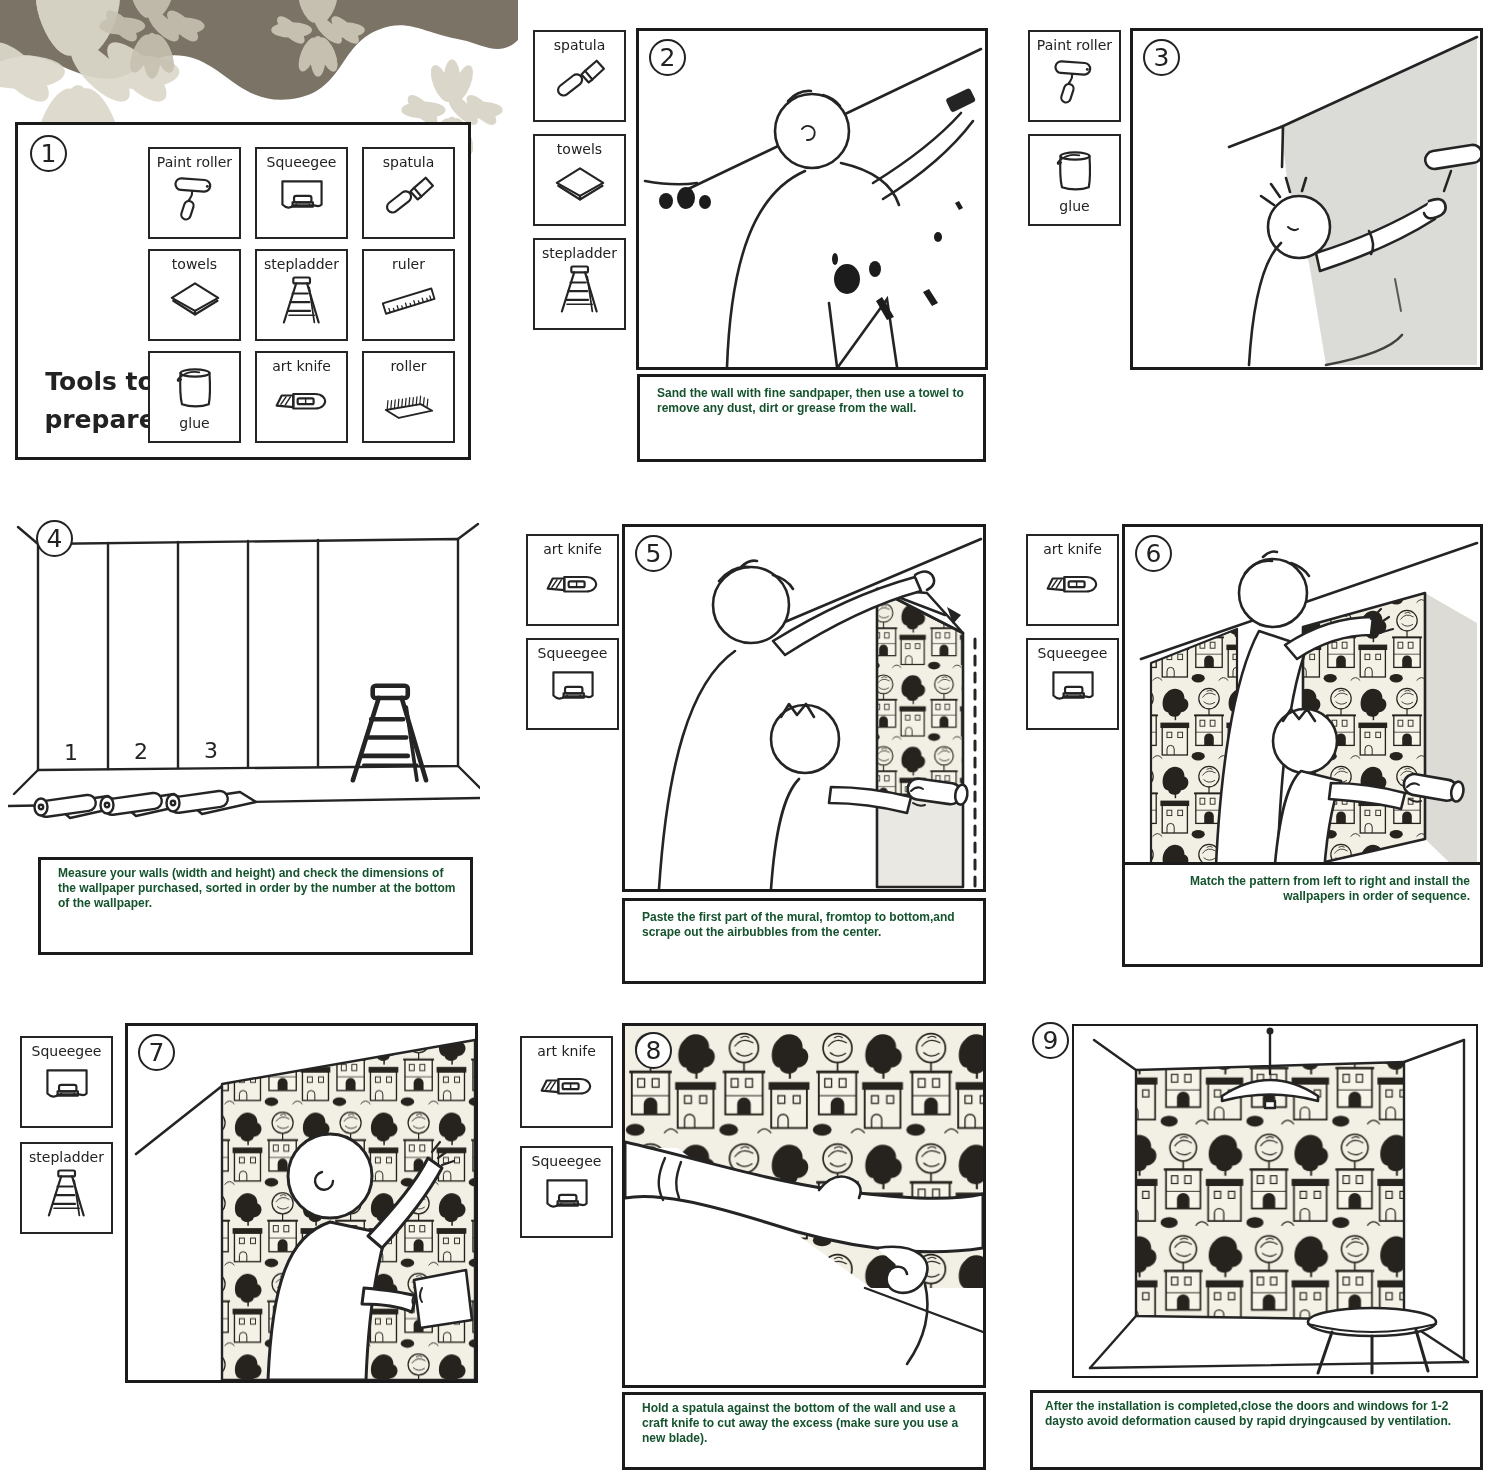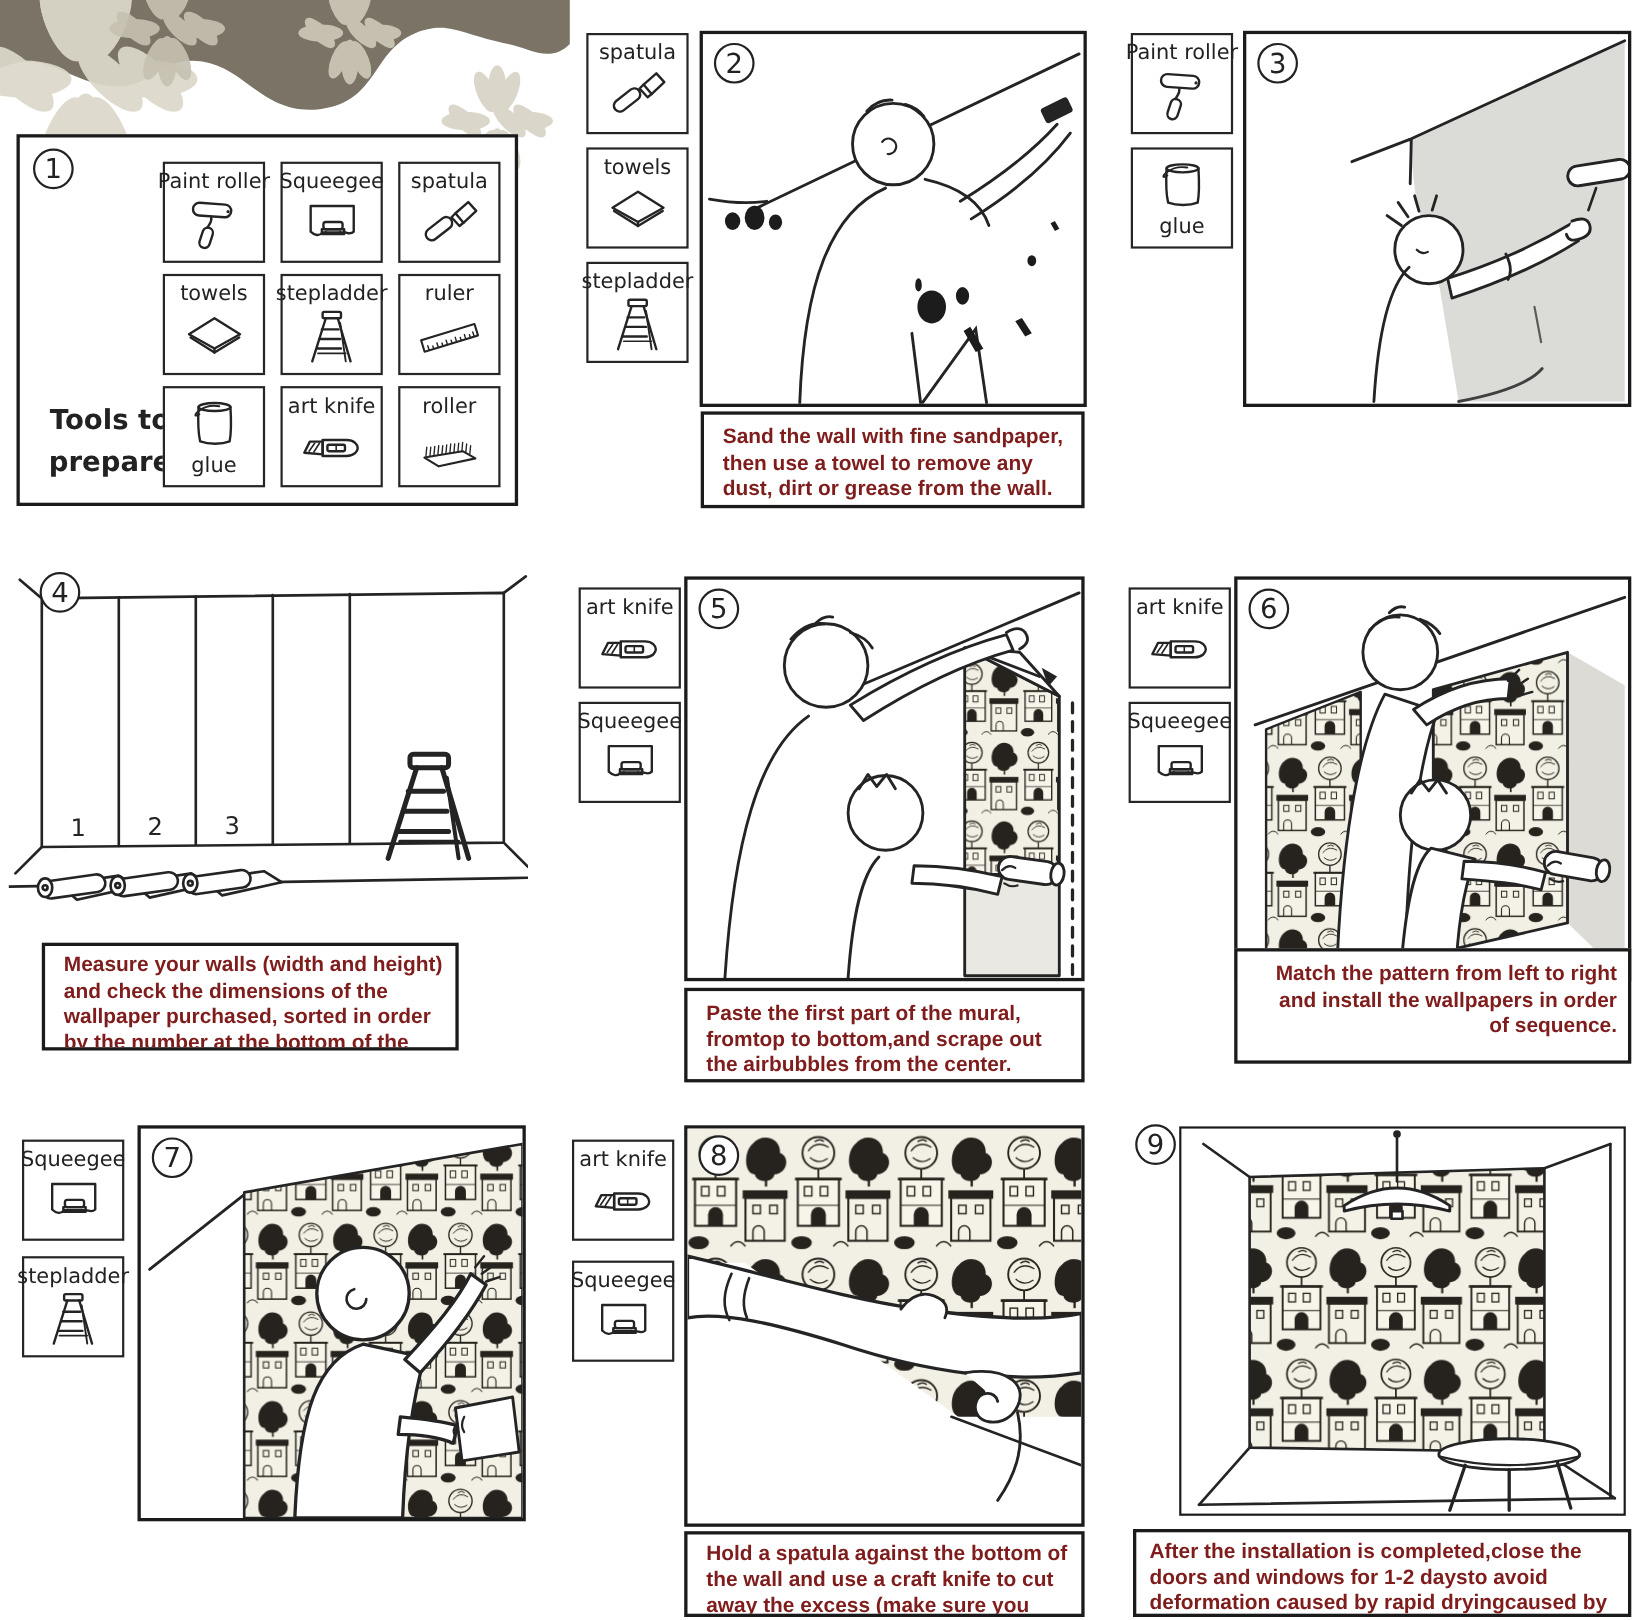--- a/index.html
+++ b/index.html
@@ -4,30 +4,30 @@
 <style>
   html,body{margin:0;padding:0;background:#fff;}
   .page{position:relative;width:1487px;height:1473px;background:#fff;overflow:hidden;
         font-family:"Liberation Sans",sans-serif;color:#1d1d1d;}
   .banner-svg{position:absolute;left:0;top:0;pointer-events:none;}
   .page-title{position:absolute;left:28px;top:56px;width:452px;margin:0;text-align:center;
         font-family:"Liberation Serif",serif;font-weight:700;font-size:35px;letter-spacing:1px;
         color:#3e3b33;text-shadow:1px 1px 0 #8d887a;}
   .box-main{position:absolute;border:3px solid #1b1b1b;background:#fff;box-sizing:border-box;}
   .box-cap{position:absolute;border:3px solid #1b1b1b;background:#fff;box-sizing:border-box;
-        font-weight:700;font-size:19px;line-height:1.24;color:#7f1d1d;
+        font-weight:700;font-size:12px;line-height:1.24;color:#14532d;
         padding:9px 10px 4px 17px;overflow:hidden;}
   .stepnum{position:absolute;width:37px;height:37px;border:2.5px solid #222;border-radius:50%;
         display:flex;align-items:center;justify-content:center;background:#fff;z-index:5;
         font-family:"DejaVu Sans",sans-serif;font-size:25px;color:#222;box-sizing:border-box;}
   .toolbox{position:absolute;width:93px;height:92px;border:2.5px solid #252525;background:#fff;
         box-sizing:border-box;display:flex;flex-direction:column;align-items:center;
         justify-content:flex-start;padding-top:5px;}
   .toolbox.label-bottom{flex-direction:column-reverse;justify-content:center;padding-bottom:4px;padding-top:2px;}
-  .tlabel{font-family:"DejaVu Sans",sans-serif;font-size:19px;color:#222;white-space:nowrap;}
+  .tlabel{font-family:"DejaVu Sans",sans-serif;font-size:14px;color:#222;white-space:nowrap;}
   .ticon{margin-top:2px;}
   .tools-head{position:absolute;left:22px;top:238px;width:120px;text-align:center;
         font-family:"DejaVu Sans",sans-serif;font-weight:700;font-size:25px;line-height:1.5;color:#222;}
   .illus{position:absolute;}
   svg{display:block;}
 </style>
 </head>
 <body>
 
 <svg aria-hidden="true" style="position:absolute;width:0;height:0;overflow:hidden">
@@ -338,21 +338,21 @@
             <circle cx="5" cy="7" r="2.2"></circle>
         </g>
       </g>
     </g>
     <g font-family="DejaVu Sans, sans-serif" font-size="22" fill="#242424" text-anchor="middle">
       <text x="63" y="248">1</text>
       <text x="133" y="247">2</text>
       <text x="203" y="246">3</text>
     </g>
   </svg>
-  <div class="box-cap" style="left:38px;top:857px;width:379px;height:98px;padding-top:6px;">Measure your walls (width and height) and check the dimensions of the wallpaper purchased, sorted in order by the number at the bottom of the wallpaper.</div>
+  <div class="box-cap" style="left:38px;top:857px;width:435px;height:98px;padding-top:6px;">Measure your walls (width and height) and check the dimensions of the wallpaper purchased, sorted in order by the number at the bottom of the wallpaper.</div>
 
   <div class="toolbox" style="left:526px;top:534px;">
     <span class="tlabel">art knife</span>
     <svg class="ticon" width="58" height="52" viewBox="0 0 80 70">
         <use href="#t-art-knife"></use>
       </svg>
   </div>
   <div class="toolbox" style="left:526px;top:638px;">
     <span class="tlabel">Squeegee</span>
     <svg class="ticon" width="58" height="52" viewBox="0 0 80 70">

